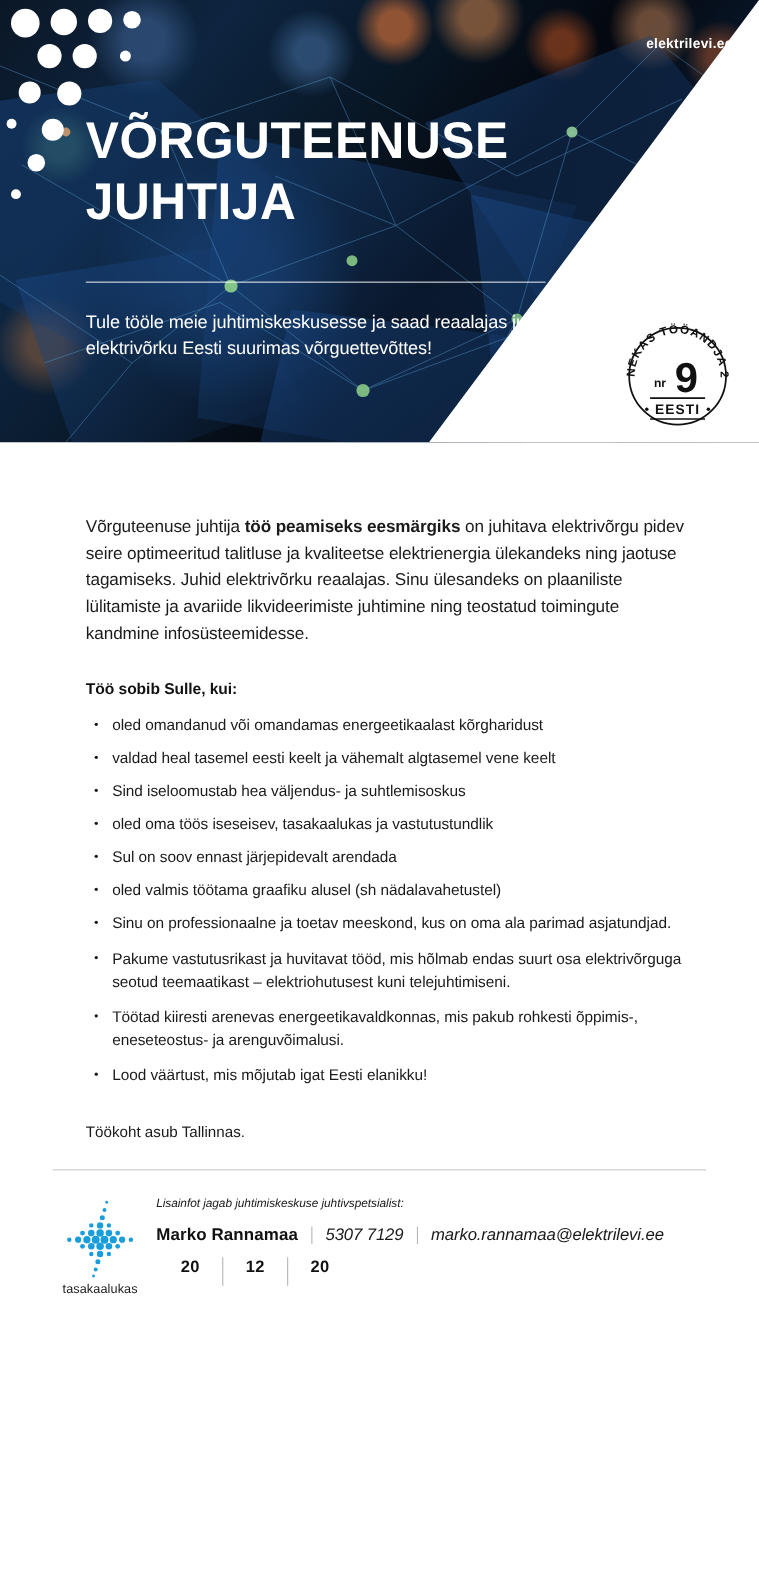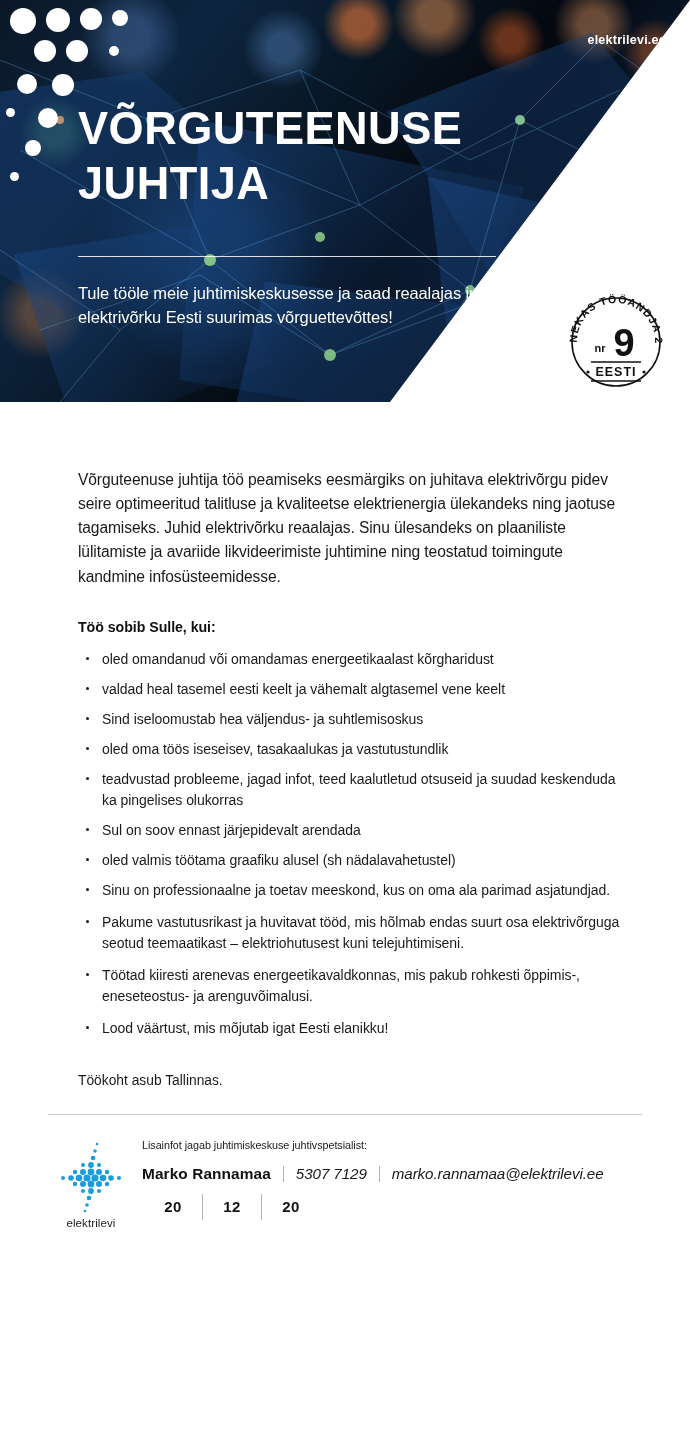--- a/index.html
+++ b/index.html
@@ -157,21 +157,21 @@
     width: 690px;
   }
 
   .intro {
     margin: 66px 62px 0 78px;
     font-size: 15.6px;
     line-height: 1.55;
     color: #1a1a1a;
     letter-spacing: -.1px;
   }
-  .intro b { font-weight: 400; }
+  .intro b { font-weight: 700; }
 
   .sec-head {
     margin: 30px 0 14px 78px;
     font-size: 14.2px;
     font-weight: 700;
     color: #111111;
     letter-spacing: -.05px;
   }
 
   ul.blist {
@@ -233,20 +233,21 @@
     color: #1b1b1b;
     letter-spacing: .1px;
   }
 
   .contact-col { flex: 1 1 auto; padding-top: 4px; padding-left: 8px; }
 
   .contact-intro {
     font-size: 10.8px;
     color: #1a1a1a;
     letter-spacing: -.05px;
+    font-style: italic;
   }
 
   .contact-row {
     display: flex;
     align-items: flex-start;
     margin-top: 14px;
   }
   .contact-name {
     font-size: 15.4px;
     font-weight: 700;
@@ -274,21 +275,20 @@
   .cv-text {
     font-size: 10.6px;
     line-height: 1.42;
     color: #1a1a1a;
     letter-spacing: -.05px;
     flex: 0 0 auto;
     width: 330px;
   }
   .date-row {
     display: flex;
-    align-items: center;
     margin-left: 14px;
   }
   .date-cell {
     font-size: 15px;
     font-weight: 700;
     color: #111111;
     width: 34px;
     text-align: center;
     letter-spacing: .3px;
   }
@@ -394,21 +394,20 @@
   <div class="body">
 
     <p class="intro"><span>Võrguteenuse juhtija </span><b>töö peamiseks eesmärgiks</b><span> on juhitava elektrivõrgu pidev seire optimeeritud talitluse ja kvaliteetse elektrienergia ülekandeks ning jaotuse tagamiseks. Juhid elektrivõrku reaalajas. Sinu ülesandeks on plaaniliste lülitamiste ja avariide likvideerimiste juhtimine ning teostatud toimingute kandmine infosüsteemidesse.</span></p>
 
     <h2 class="sec-head">Töö sobib Sulle, kui:</h2>
     <ul class="blist">
       <li>oled omandanud või omandamas energeetikaalast kõrgharidust</li>
       <li>valdad heal tasemel eesti keelt ja vähemalt algtasemel vene keelt</li>
       <li>Sind iseloomustab hea väljendus- ja suhtlemisoskus</li>
       <li>oled oma töös iseseisev, tasakaalukas ja vastutustundlik</li>
-      <li>teadvustad probleeme, jagad infot, teed kaalutletud otsuseid ja suudad keskenduda ka pingelises olukorras</li>
       <li>Sul on soov ennast järjepidevalt arendada</li>
       <li>oled valmis töötama graafiku alusel (sh nädalavahetustel)</li>
     </ul>
 
     <ul class="blist spaced">
       <li>Sinu on professionaalne ja toetav meeskond, kus on oma ala parimad asjatundjad.</li>
       <li>Pakume vastutusrikast ja huvitavat tööd, mis hõlmab endas suurt osa elektrivõrguga seotud teemaatikast – elektriohutusest kuni telejuhtimiseni.</li>
       <li>Töötad kiiresti arenevas energeetikavaldkonnas, mis pakub rohkesti õppimis-, eneseteostus- ja arenguvõimalusi.</li>
       <li>Lood väärtust, mis mõjutab igat Eesti elanikku!</li>
     </ul>
@@ -447,21 +446,21 @@
             <circle cx="46" cy="45" r="3.0"></circle>
             <circle cx="54" cy="45" r="2.2"></circle>
             <circle cx="30" cy="52" r="2.0"></circle>
             <circle cx="38" cy="52" r="2.9"></circle>
             <circle cx="46" cy="52" r="2.0"></circle>
             <circle cx="36" cy="59" r="2.3"></circle>
             <circle cx="34" cy="66" r="1.8"></circle>
             <circle cx="32" cy="72" r="1.3"></circle>
           </g>
         </svg>
-        <div class="logo-word">elektrilevi</div>
+        <div class="logo-word">tasakaalukas</div>
       </div>
 
       <div class="contact-col">
         <div class="contact-intro">Lisainfot jagab juhtimiskeskuse juhtivspetsialist:</div>
 
         <div class="contact-row">
           <span class="contact-name">Marko Rannamaa</span>
           <span class="vline"></span>
           <span class="contact-phone">5307 7129</span>
           <span class="vline"></span>

